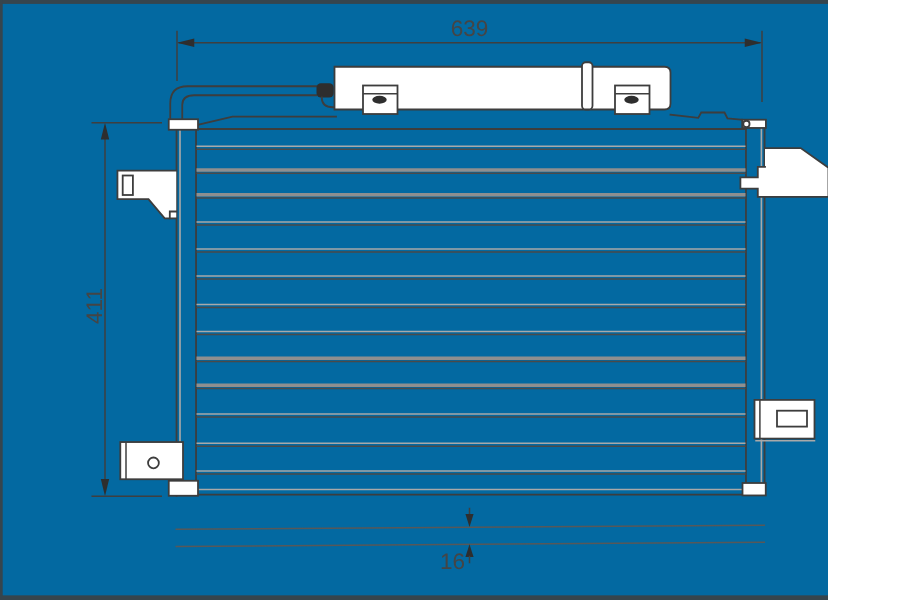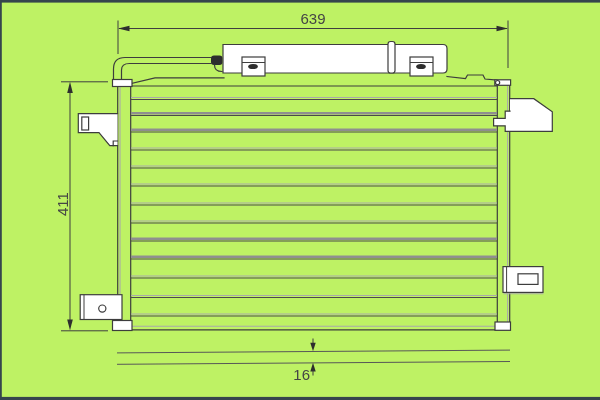--- a/index.html
+++ b/index.html
@@ -1,16 +1,16 @@
 <!DOCTYPE html>
 <html><head>
 <meta charset="utf-8">
 <style>
   html,body{margin:0;padding:0;background:#ffffff;}
-  #stage{position:relative;width:600px;height:400px;background:#bef264;overflow:hidden;text-decoration:underline;}
+  #stage{position:relative;width:552px;height:400px;background:#0369a1;overflow:hidden;text-decoration:underline;}
   svg text{font-family:"Liberation Sans","DejaVu Sans",sans-serif;font-size:15px;fill:#454545;}
   .ln{stroke:#3d3d3d;stroke-width:1.2;fill:none;stroke-linecap:square;}
   .dim{stroke:#3f3f3f;stroke-width:1;fill:none;stroke-linecap:butt;}
   .white{fill:#ffffff;}
   .arrow{fill:#2e2e2e;stroke:none;}
   .fin{stroke:#4a4a4a;stroke-width:1.15;}
   .fin-light{stroke:#a9a9a9;stroke-width:1.1;}
   .fin-thickgray{stroke:#8f8f8f;stroke-width:2.4;}
   .profile{stroke:#585858;stroke-width:1;fill:none;}
   .frame{fill:#36454d;}

